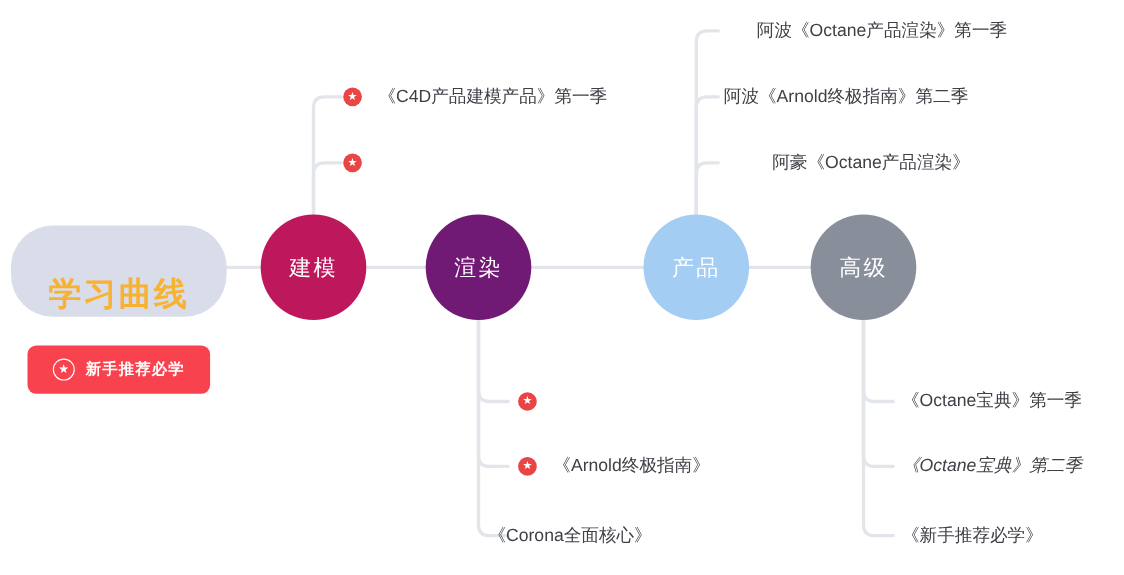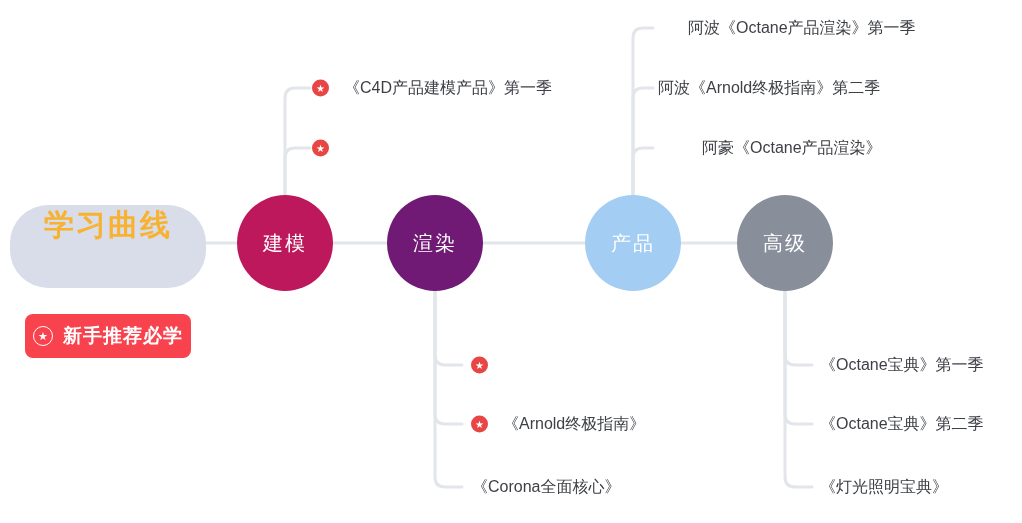--- a/index.html
+++ b/index.html
@@ -8,40 +8,40 @@
     width:1022px;height:523px;
     overflow:hidden;
     font-family:"Liberation Sans","DejaVu Sans",sans-serif;
     background:#ffffff;
   }
   #connectors{position:absolute;left:0;top:0;z-index:0;}
 
   .root-node{
     position:absolute;left:10px;top:205px;width:196px;height:83px;
     border-radius:38px;
-    display:flex;align-items:flex-start;justify-content:center;
+    display:flex;align-items:flex-end;justify-content:center;
     z-index:2;cursor:pointer;
   }
   .root-node .root-label{
     font-size:30px;font-weight:bold;letter-spacing:2px;
   }
 
   .legend-badge{
     position:absolute;left:25px;top:314px;width:166px;height:44px;
     border-radius:8px;
     display:flex;align-items:center;justify-content:center;gap:10px;
     z-index:2;
   }
   .legend-badge .badge-star{
     width:20px;height:20px;border:1.6px solid #ffffff;border-radius:50%;
     display:flex;align-items:center;justify-content:center;
     color:#ffffff;font-size:11px;line-height:1;box-sizing:border-box;
   }
   .legend-badge .badge-label{
-    color:#ffffff;font-size:19px;font-weight:600;letter-spacing:1px;
+    color:#ffffff;font-size:14px;font-weight:600;letter-spacing:1px;
   }
 
   .circle-node{
     position:absolute;width:96px;height:96px;top:195px;border-radius:50%;
     display:flex;align-items:center;justify-content:center;
     color:#ffffff;font-size:20px;font-weight:500;letter-spacing:2px;
     z-index:2;cursor:pointer;
   }
   .node-modeling{left:237px;}
   .node-rendering{left:387px;}
@@ -119,27 +119,27 @@
     <span class="item-label">阿豪《Octane产品渲染》</span>
   </div>
 
   <div class="course-item" style="left:471px;top:365px;">
     <span class="star-icon" style="background-color: rgb(232, 69, 69);">★</span>
   </div>
   <div class="course-item" style="left:471px;top:424px;">
     <span class="star-icon" style="background-color: rgb(232, 69, 69);">★</span>
     <span class="item-label">《Arnold终极指南》</span>
   </div>
-  <div class="course-item" style="left:472px;top:487px;">
+  <div class="course-item" style="left:444px;top:487px;">
     <span class="item-label">《Corona全面核心》</span>
   </div>
 
   <div class="course-item" style="left:820px;top:365px;align-items:center;">
     <span class="item-label">《Octane宝典》第一季</span>
   </div>
-  <div class="course-item" style="left:820px;top:424px;">
+  <div class="course-item" style="left:820px;top:424px;font-style:italic;">
     <span class="item-label">《Octane宝典》第二季</span>
   </div>
   <div class="course-item" style="left:820px;top:487px;">
-    <span class="item-label">《灯光照明宝典》</span>
+    <span class="item-label">《新手推荐必学》</span>
   </div>
 
 </div>
 
 </body></html>

